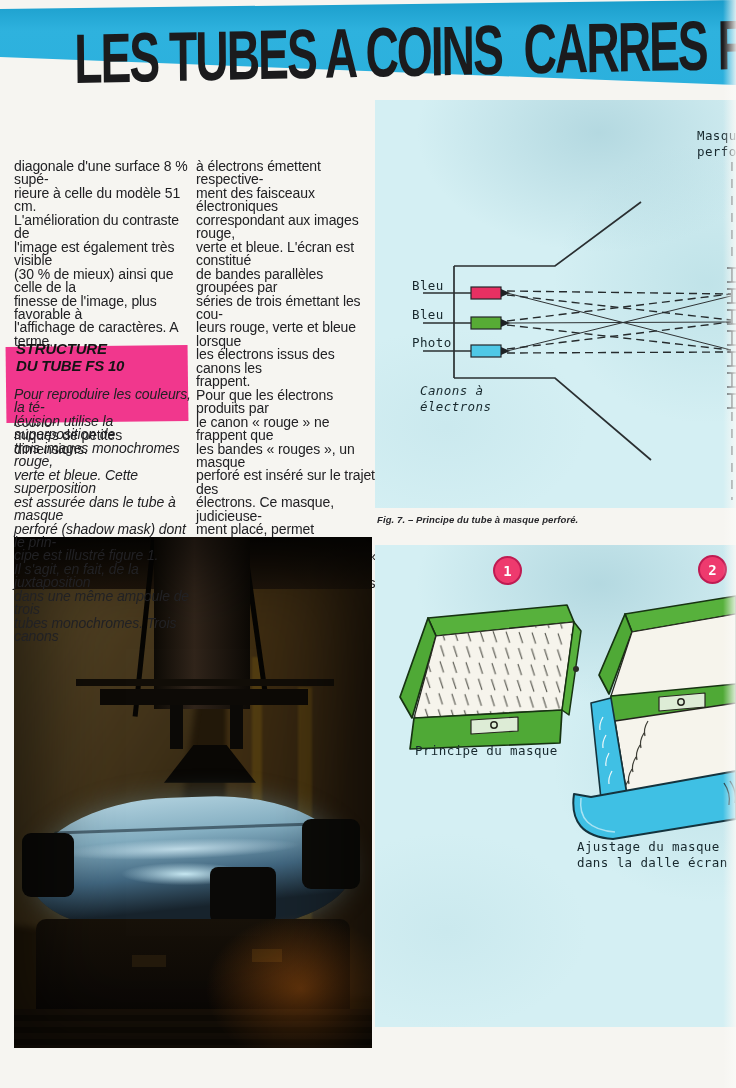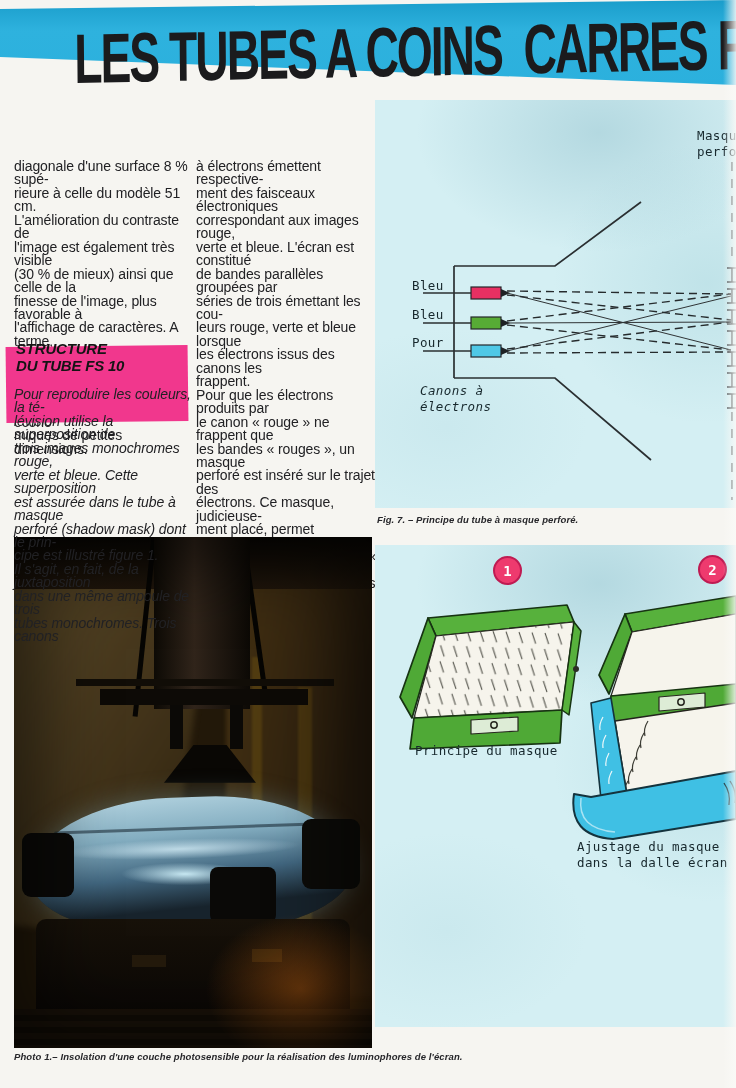--- a/index.html
+++ b/index.html
@@ -220,21 +220,21 @@
           <line x1="357" y1="294" x2="357" y2="308"></line>
             <line x1="352" y1="294" x2="362" y2="294"></line>
             <line x1="352" y1="308" x2="362" y2="308"></line>
         </g>
       </g>
     </svg>
     <div class="draftlabel lines" style="left:322px;top:28px;">Masque
 perforé</div>
     <div class="draftlabel" style="left:37px;top:178px;">Bleu</div>
     <div class="draftlabel" style="left:37px;top:207px;">Bleu</div>
-    <div class="draftlabel" style="left:37px;top:235px;">Pour</div>
+    <div class="draftlabel" style="left:37px;top:235px;">Photo</div>
     <div class="draftlabel lines" style="left:45px;top:283px;font-style:italic;">Canons à
 électrons</div>
   </div>
   <div class="caption fig1-caption">Fig. 7. – Principe du tube à masque perforé.</div>
 
   <div class="panel panel-fig2">
     <svg width="361" height="482" viewBox="0 0 361 482">
       <defs>
         <pattern id="hatch" width="13" height="16" patternUnits="userSpaceOnUse" patternTransform="rotate(2)">
           <line x1="4" y1="2" x2="8" y2="13" stroke="#56564e" stroke-width="1.1"></line>
@@ -315,16 +315,15 @@
     <div class="ph-clamp1"></div>
     <div class="ph-clamp2"></div>
     <div class="ph-clamp3"></div>
     <div class="ph-base"></div>
     <div class="ph-tag1"></div>
     <div class="ph-tag2"></div>
     <div class="ph-floor"></div>
     <div class="ph-glow"></div>
     <div class="ph-vignette"></div>
   </div>
-  <div class="caption photo-caption">Photo 1.– Insolation d'une couche photosensible pour la réalisation des luminophores de l'écran.</div>
 
   <div class="edge-light"></div>
 </div>
 
 </body></html>

